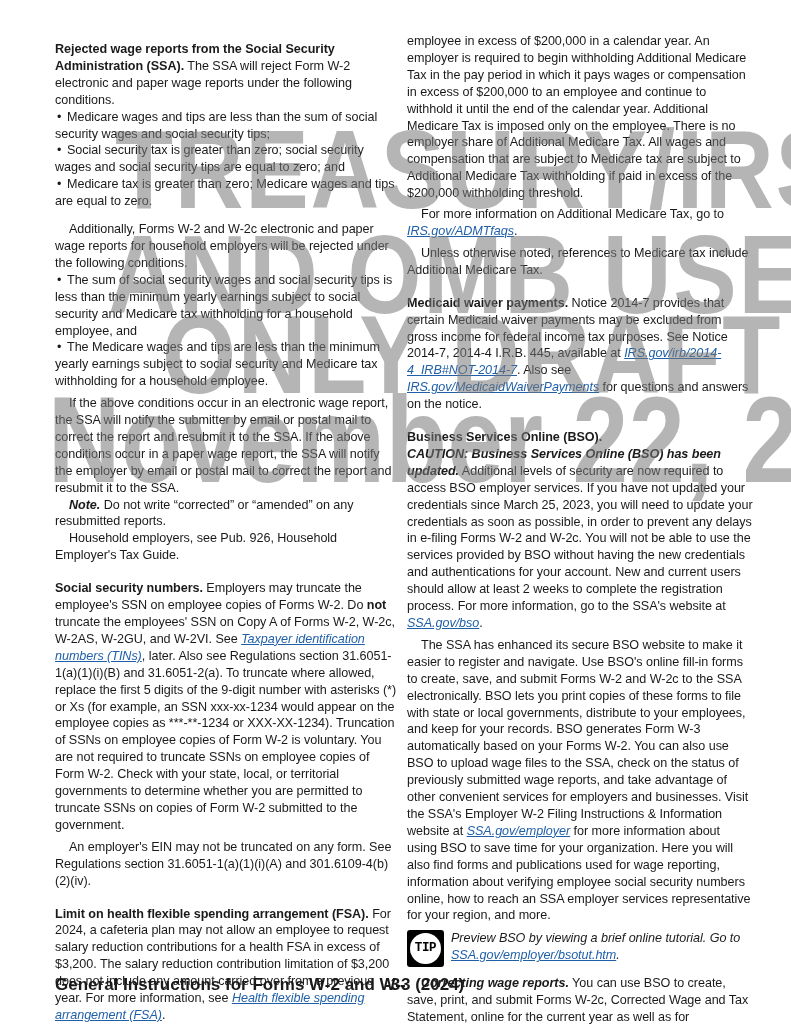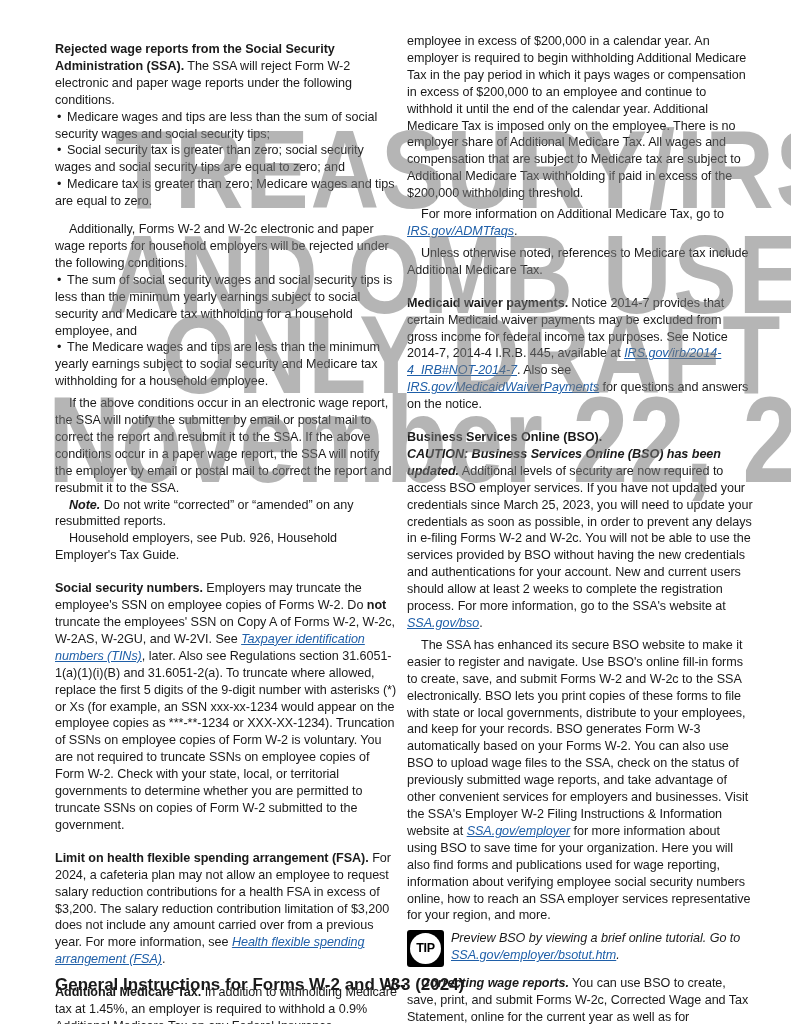--- a/index.html
+++ b/index.html
@@ -29,21 +29,21 @@
   }
   .footer .pnum { position: absolute; left: 330px; top: 0; }
   .tip { display: flex; align-items: flex-start; margin: 6px 0 8px 0; }
   .tip-icon {
     width: 37px; height: 37px; background: #000; border-radius: 3px; flex: 0 0 37px;
     display: flex; align-items: center; justify-content: center; margin-right: 7px;
   }
   .tip-icon .circle {
     width: 31px; height: 31px; background: #fff; border-radius: 50%;
     display: flex; align-items: center; justify-content: center;
-    font-weight: bold; font-size: 12.5px; color: #000; letter-spacing: -0.3px;
+    font-weight: bold; font-size: 12.5px; color: #000; letter-spacing: -0.3px; font-family: Liberation Mono, monospace;
   }
   .tip-text { font-style: italic; }
   .watermark {
     position: absolute; left: 0; top: 0; width: 791px; height: 1024px;
     pointer-events: none; color: rgba(120,120,120,0.55);
     font-family: "Liberation Sans", sans-serif; font-weight: bold;
   }
   .wm-line { position: absolute; white-space: nowrap; text-align: center; transform: scaleX(0.85); transform-origin: left top; }
   .wm1 { left: 115px; top: 120px; font-size: 112px; line-height: 100px; letter-spacing: 2px; }
   .wm2 { left: 108px; top: 225px; font-size: 112px; line-height: 100px; letter-spacing: 2px; }
@@ -69,20 +69,21 @@
 
     <p class="indent tight">If the above conditions occur in an electronic wage report, the SSA will notify the submitter by email or postal mail to correct the report and resubmit it to the SSA. If the above conditions occur in a paper wage report, the SSA will notify the employer by email or postal mail to correct the report and resubmit it to the SSA.</p>
     <p class="indent tight">
       <span class="bi">Note.</span><span> Do not write “corrected” or “amended” on any resubmitted reports.</span>
     </p>
     <p class="indent">Household employers, see Pub. 926, Household Employer's Tax Guide.</p>
 
     <p class="sec">
       <span class="hd">Social security numbers.</span><span> Employers may truncate the employee's SSN on employee copies of Forms W-2. Do </span><b>not</b><span> truncate the employees' SSN on Copy A of Forms W-2, W-2c, W-2AS, W-2GU, and W-2VI. See </span><a class="link">Taxpayer identification numbers (TINs)</a><span>, later. Also see Regulations section 31.6051-1(a)(1)(i)(B) and 31.6051-2(a). To truncate where allowed, replace the first 5 digits of the 9-digit number with asterisks (*) or Xs (for example, an SSN xxx-xx-1234 would appear on the employee copies as ***-**-1234 or XXX-XX-1234). Truncation of SSNs on employee copies of Form W-2 is voluntary. You are not required to truncate SSNs on employee copies of Form W-2. Check with your state, local, or territorial governments to determine whether you are permitted to truncate SSNs on copies of Form W-2 submitted to the government.</span>
     </p>
+    <p class="indent">An employer's EIN may not be truncated on any form. See Regulations section 31.6051-1(a)(1)(i)(A) and 301.6109-4(b)(2)(iv).</p>
 
     <p class="sec">
       <span class="hd">Limit on health flexible spending arrangement (FSA).</span><span> For 2024, a cafeteria plan may not allow an employee to request salary reduction contributions for a health FSA in excess of $3,200. The salary reduction contribution limitation of $3,200 does not include any amount carried over from a previous year. For more information, see </span><a class="link">Health flexible spending arrangement (FSA)</a><span>.</span>
     </p>
 
     <p class="sec">
       <span class="hd">Additional Medicare Tax.</span><span> In addition to withholding Medicare tax at 1.45%, an employer is required to withhold a 0.9% Additional Medicare Tax on any Federal Insurance Contributions Act (FICA) wages or Railroad Retirement Tax Act (RRTA) compensation it pays to an</span>
     </p>
   </div>
 

